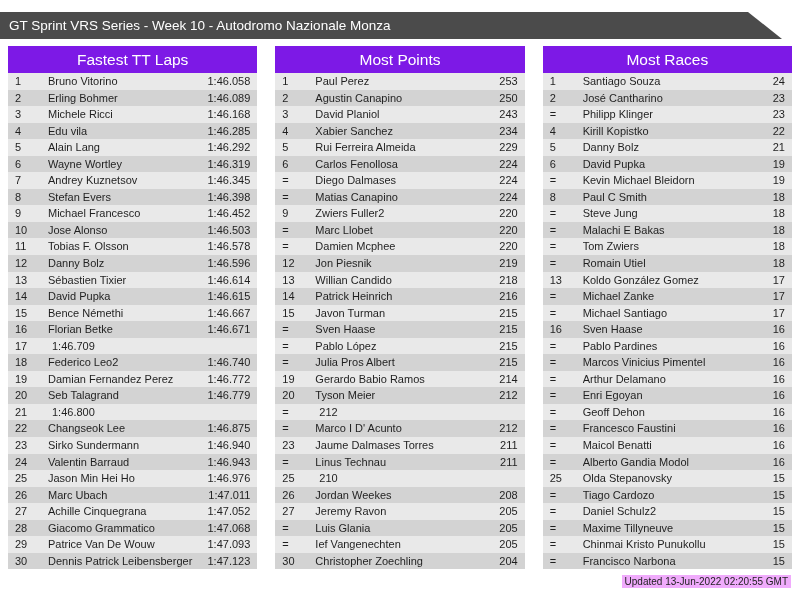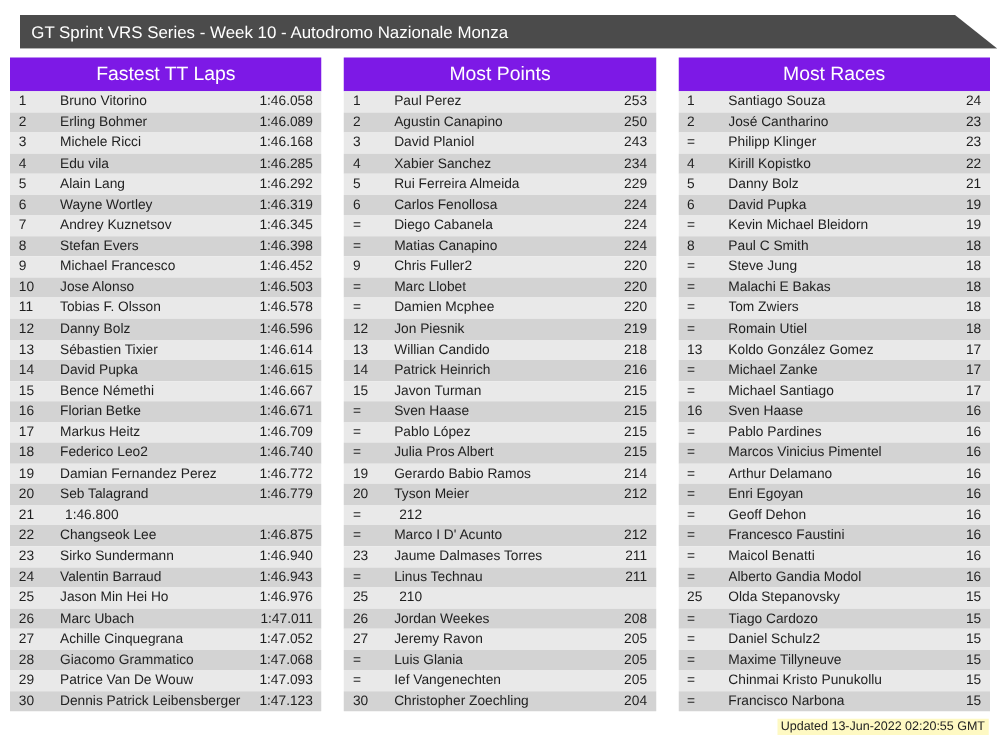--- a/index.html
+++ b/index.html
@@ -10,21 +10,21 @@
   }
   .page {
     position: relative;
     width: 800px;
     height: 600px;
     background: #ffffff;
     overflow: hidden;
   }
   .title-bar {
     position: absolute;
-    left: 16px;
+    left: 0;
     top: 12px;
     width: 782px;
     height: 27px;
     line-height: 27px;
     background: #4b4b4b;
     color: #ffffff;
     font-size: 13.5px;
     padding-left: 9px;
     box-sizing: border-box;
     clip-path: polygon(0 0, calc(100% - 34px) 0, 100% 100%, 0 100%);
@@ -77,21 +77,21 @@
     padding-left: 4px;
     text-align: right;
     white-space: nowrap;
   }
   .footer {
     position: absolute;
     right: 9px;
     top: 575px;
     font-size: 10px;
     color: #222222;
-    background: #fef9c3;
+    background: #f0abfc;
     padding: 1px 3px;
     white-space: nowrap;
   }
 </style>
 </head>
 <body>
 
 <div class="page">
 
   <div class="title-bar">
@@ -178,21 +178,20 @@
             <span class="cell-name">Bence Némethi</span>
             <span class="cell-value">1:46.667</span>
           </div>
           <div class="row">
             <span class="cell-rank">16</span>
             <span class="cell-name">Florian Betke</span>
             <span class="cell-value">1:46.671</span>
           </div>
           <div class="row">
             <span class="cell-rank">17</span>
-            <span class="cell-name">Markus Heitz</span>
             <span class="cell-value">1:46.709</span>
           </div>
           <div class="row">
             <span class="cell-rank">18</span>
             <span class="cell-name">Federico Leo2</span>
             <span class="cell-value">1:46.740</span>
           </div>
           <div class="row">
             <span class="cell-rank">19</span>
             <span class="cell-name">Damian Fernandez Perez</span>
@@ -283,31 +282,31 @@
             <span class="cell-name">Rui Ferreira Almeida</span>
             <span class="cell-value">229</span>
           </div>
           <div class="row">
             <span class="cell-rank">6</span>
             <span class="cell-name">Carlos Fenollosa</span>
             <span class="cell-value">224</span>
           </div>
           <div class="row">
             <span class="cell-rank">=</span>
-            <span class="cell-name">Diego Cabanela</span>
+            <span class="cell-name">Diego Dalmases</span>
             <span class="cell-value">224</span>
           </div>
           <div class="row">
             <span class="cell-rank">=</span>
             <span class="cell-name">Matias Canapino</span>
             <span class="cell-value">224</span>
           </div>
           <div class="row">
             <span class="cell-rank">9</span>
-            <span class="cell-name">Chris Fuller2</span>
+            <span class="cell-name">Zwiers Fuller2</span>
             <span class="cell-value">220</span>
           </div>
           <div class="row">
             <span class="cell-rank">=</span>
             <span class="cell-name">Marc Llobet</span>
             <span class="cell-value">220</span>
           </div>
           <div class="row">
             <span class="cell-rank">=</span>
             <span class="cell-name">Damien Mcphee</span>

